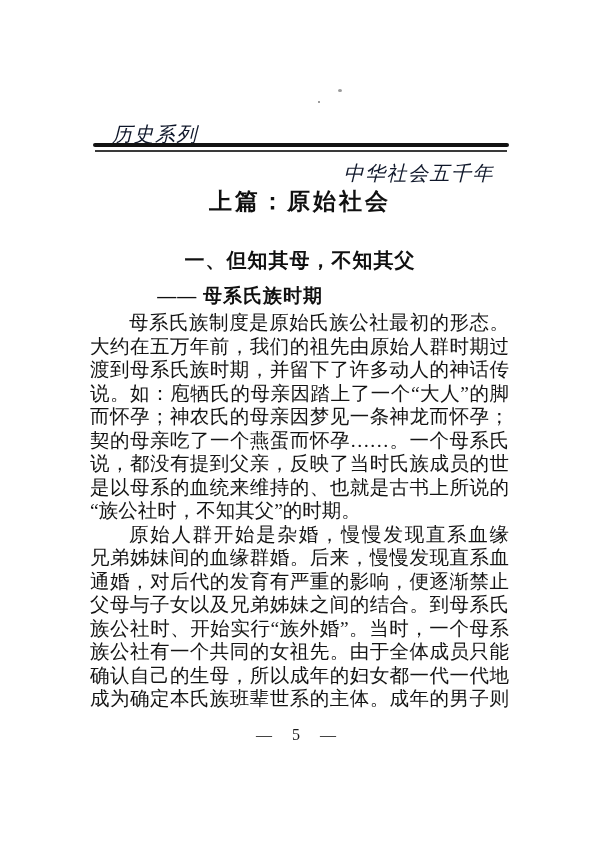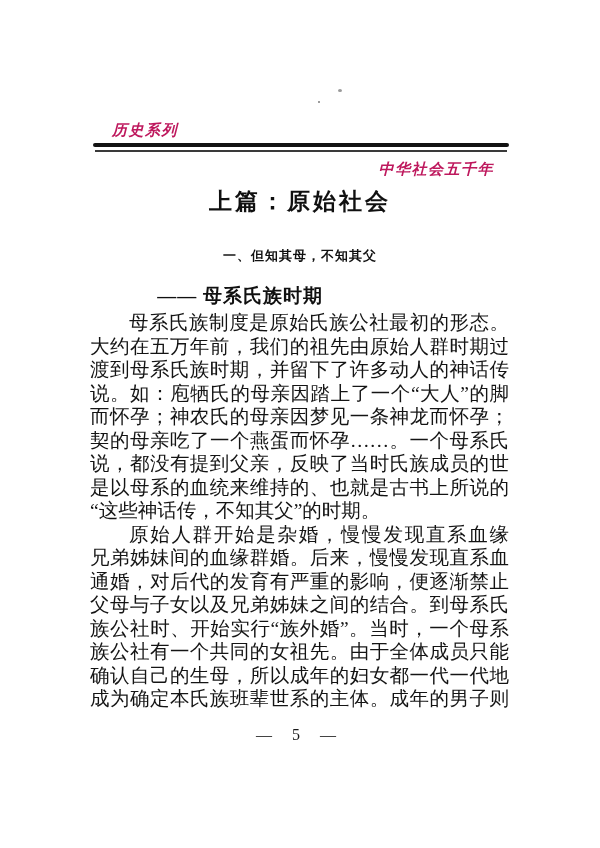--- a/index.html
+++ b/index.html
@@ -13,25 +13,25 @@
     color: #161616;
     overflow: hidden;
   }
   .running-header {
     position: absolute;
     top: 121px;
     left: 93px;
     width: 416px;
     display: flex;
     justify-content: space-between;
-    font-size: 15px;
-    font-weight: bold;
+    font-size: 20px;
+    font-weight: normal;
     font-style: italic;
     letter-spacing: 1.5px;
-    color: #be185d;
+    color: #0f172a;
   }
   .running-header .hleft { margin-left: 19px; }
   .running-header .hright { margin-right: 15px; margin-top: 39px; }
   .rule-thick {
     position: absolute;
     top: 143px; left: 93px;
     width: 416px; height: 4px;
     background: #121212;
     border-radius: 2px;
   }
@@ -49,21 +49,21 @@
     font-size: 23px;
     font-weight: bold;
     letter-spacing: 3px;
     color: #101010;
   }
   .section-heading {
     position: absolute;
     top: 247px; left: 0;
     width: 600px;
     text-align: center;
-    font-size: 13px;
+    font-size: 20px;
     font-weight: bold;
     letter-spacing: 1px;
     color: #101010;
   }
   .section-subheading {
     position: absolute;
     top: 283px; left: 0;
     width: 480px;
     text-align: center;
     font-size: 19px;
@@ -123,21 +123,21 @@
 
   <div class="body-text">
     <div class="line indent">母系氏族制度是原始氏族公社最初的形态。</div>
     <div class="line">大约在五万年前，我们的祖先由原始人群时期过</div>
     <div class="line">渡到母系氏族时期，并留下了许多动人的神话传</div>
     <div class="line">说。如：庖牺氏的母亲因踏上了一个“大人”的脚印</div>
     <div class="line">而怀孕；神农氏的母亲因梦见一条神龙而怀孕；殷</div>
     <div class="line">契的母亲吃了一个燕蛋而怀孕……。一个母系氏</div>
     <div class="line">说，都没有提到父亲，反映了当时氏族成员的世系</div>
     <div class="line">是以母系的血统来维持的、也就是古书上所说的</div>
-    <div class="line short">“这些神话传，不知其父”的时期。</div>
+    <div class="line short">“族公社时，不知其父”的时期。</div>
     <div class="line indent">原始人群开始是杂婚，慢慢发现直系血缘</div>
     <div class="line">兄弟姊妹间的血缘群婚。后来，慢慢发现直系血缘</div>
     <div class="line">通婚，对后代的发育有严重的影响，便逐渐禁止了</div>
     <div class="line">父母与子女以及兄弟姊妹之间的结合。到母系氏</div>
     <div class="line">族公社时、开始实行“族外婚”。当时，一个母系氏</div>
     <div class="line">族公社有一个共同的女祖先。由于全体成员只能</div>
     <div class="line">确认自己的生母，所以成年的妇女都一代一代地</div>
     <div class="line">成为确定本氏族班辈世系的主体。成年的男子则</div>
   </div>
 

